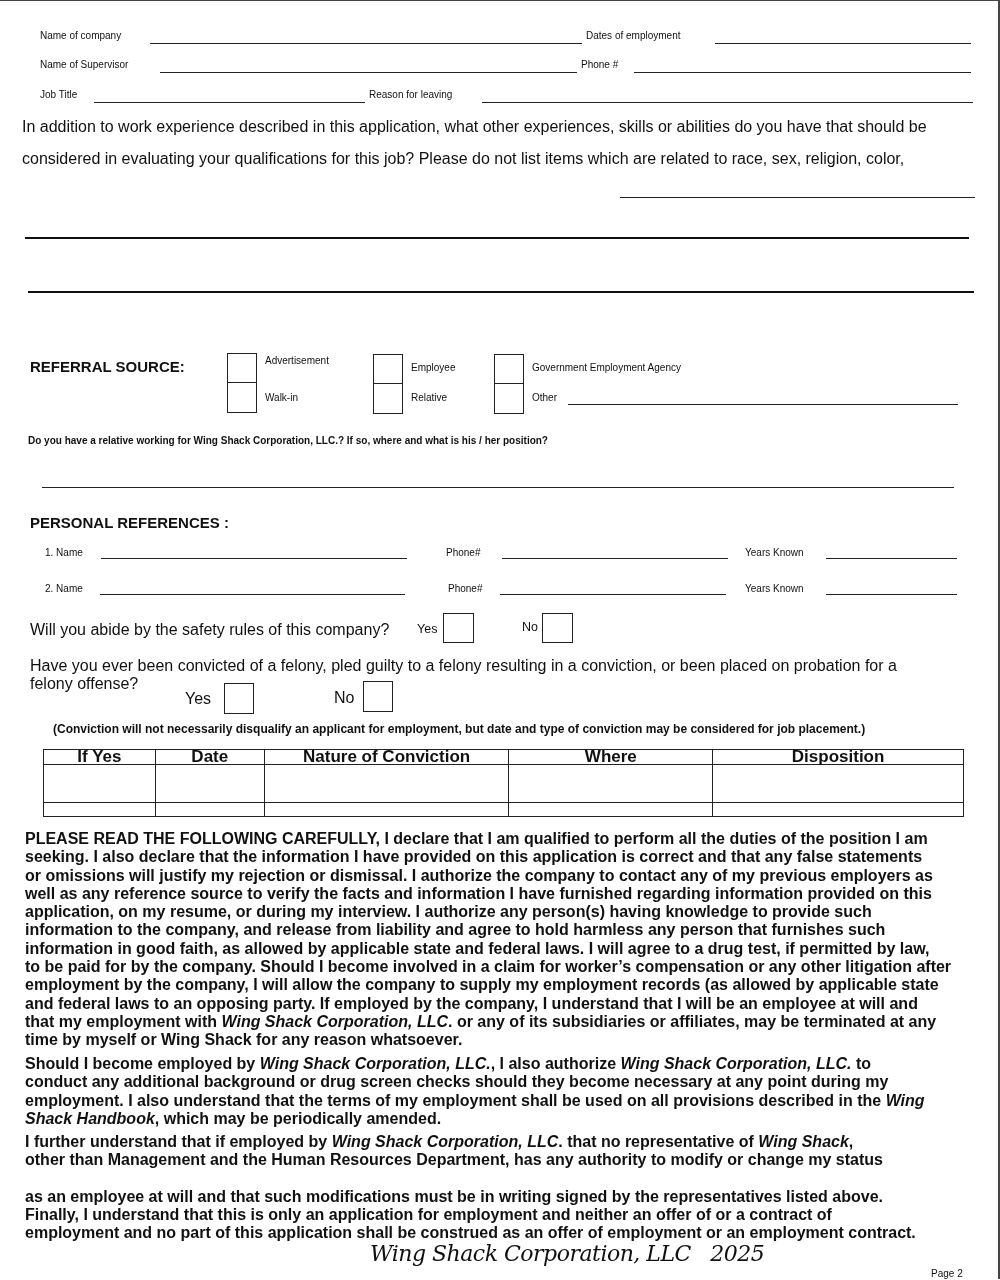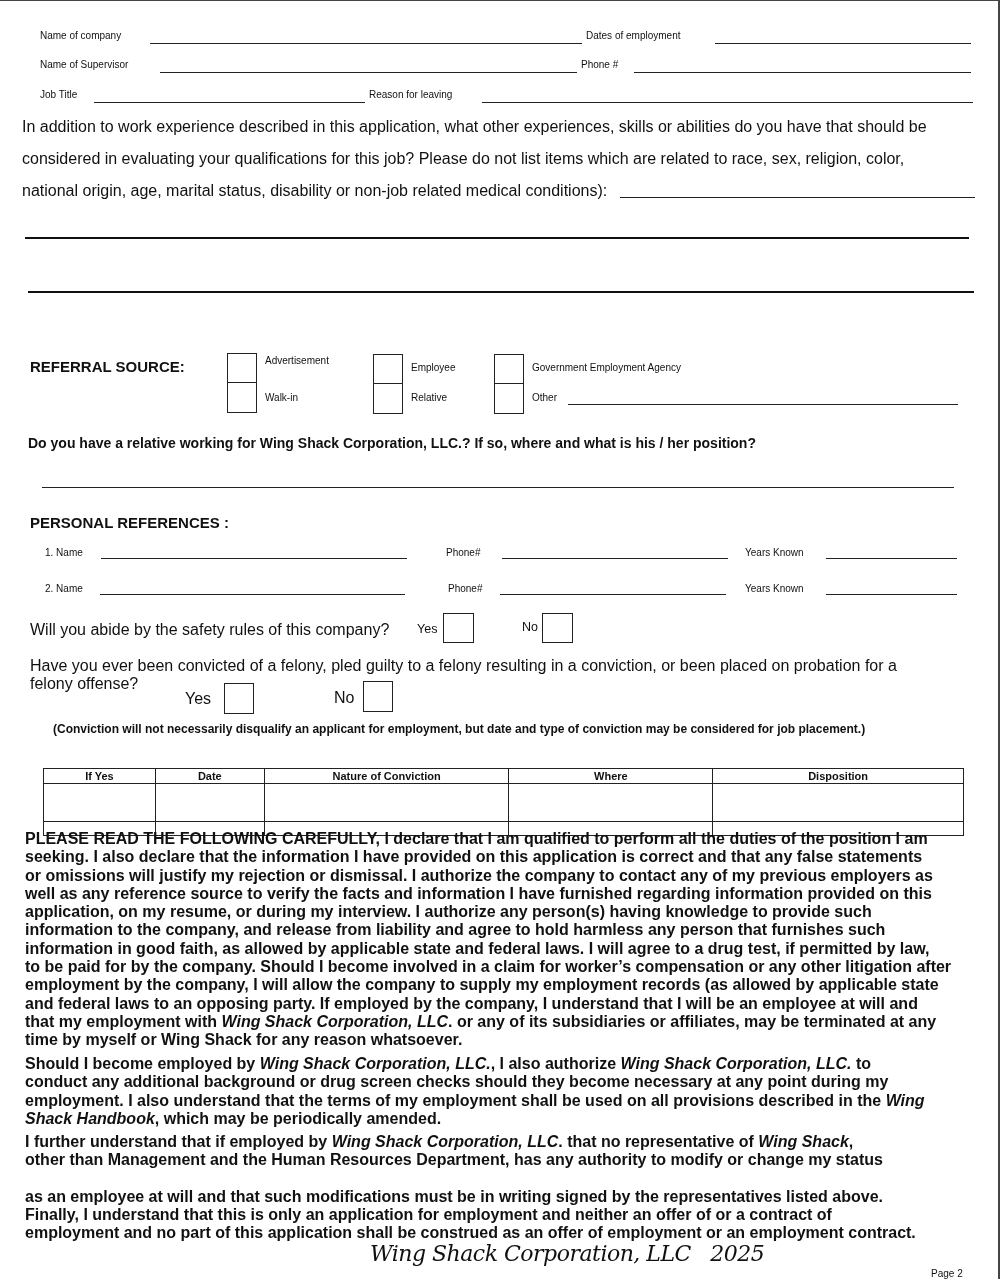--- a/index.html
+++ b/index.html
@@ -8,22 +8,22 @@
   .page { position: absolute; left: 0; top: 0; width: 998px; height: 1278px;
           border-top: 1px solid #444; border-right: 2px solid #444; }
   .abs { position: absolute; white-space: nowrap; }
   .lbl { font-size: 10px; }
   .line { position: absolute; border-bottom: 1px solid #222; height: 0; }
   .thick { border-bottom: 2px solid #111; }
   .q { font-size: 16px; }
   .h { font-size: 15px; font-weight: bold; }
   .cb { position: absolute; border: 1.5px solid #222; background: #fff; box-sizing: border-box; }
   .note { font-size: 12px; font-weight: bold; }
-  table.conv { position: absolute; left: 43px; top: 767px; width: 921px; border-collapse: collapse;
-               font-size: 11px; }
+  table.conv { position: absolute; left: 43px; top: 748px; width: 921px; border-collapse: collapse;
+               font-size: 17px; }
   table.conv th, table.conv td { border: 1px solid #222; padding: 0; }
   table.conv th { font-weight: bold; height: 14px; line-height: 14px; text-align: center; }
   table.conv tr.r1 td { height: 37px; }
   table.conv tr.r2 td { height: 13px; }
   table.conv th:first-child, table.conv td:first-child { border-left: 1px solid #222; }
   .legal { position: absolute; left: 25px; width: 960px; font-size: 16px; font-weight: bold;
            line-height: 18.3px; }
   .legal .ln { display: block; white-space: nowrap; }
   .legal i { font-style: italic; }
   .sig { position: absolute; left: 370px; top: 1240px; font-family: "DejaVu Serif", serif;
@@ -45,21 +45,20 @@
   <span class="abs lbl" style="left:581px;top:58px;">Phone #</span>
   <div class="line" style="left:634px;top:71px;width:337px;"></div>
 
   <span class="abs lbl" style="left:40px;top:88px;">Job Title</span>
   <div class="line" style="left:94px;top:101px;width:271px;"></div>
   <span class="abs lbl" style="left:369px;top:88px;">Reason for leaving</span>
   <div class="line" style="left:482px;top:101px;width:491px;"></div>
 
   <span class="abs q" style="left:22px;top:117px;">In addition to work experience described in this application, what other experiences, skills or abilities do you have that should be</span>
   <span class="abs q" style="left:22px;top:149px;">considered in evaluating your qualifications for this job? Please do not list items which are related to race, sex, religion, color,</span>
-  <span class="abs q" style="left:22px;top:181px;">national origin, age, marital status, disability or non-job related medical conditions):</span>
   <div class="line" style="left:620px;top:196px;width:355px;"></div>
   <div class="line thick" style="left:25px;top:236px;width:944px;"></div>
   <div class="line thick" style="left:28px;top:290px;width:946px;"></div>
 
   <span class="abs h" style="left:30px;top:357px;">REFERRAL SOURCE:</span>
 
   <div class="cb" style="left:227px;top:352px;width:30px;height:31px;"></div>
   <div class="cb" style="left:227px;top:381px;width:30px;height:31px;"></div>
   <span class="abs lbl" style="left:265px;top:354px;">Advertisement</span>
   <span class="abs lbl" style="left:265px;top:391px;">Walk-in</span>
@@ -68,21 +67,21 @@
   <div class="cb" style="left:373px;top:382px;width:30px;height:31px;"></div>
   <span class="abs lbl" style="left:411px;top:361px;">Employee</span>
   <span class="abs lbl" style="left:411px;top:391px;">Relative</span>
 
   <div class="cb" style="left:494px;top:353px;width:30px;height:31px;"></div>
   <div class="cb" style="left:494px;top:382px;width:30px;height:31px;"></div>
   <span class="abs lbl" style="left:532px;top:361px;">Government Employment Agency</span>
   <span class="abs lbl" style="left:532px;top:391px;">Other</span>
   <div class="line" style="left:568px;top:403px;width:390px;"></div>
 
-  <span class="abs" style="left:28px;top:434px;font-size:14px;font-weight:bold;">Do you have a relative working for Wing Shack Corporation, LLC.? If so, where and what is his / her position?</span>
+  <span class="abs" style="left:28px;top:434px;font-size:10px;font-weight:bold;">Do you have a relative working for Wing Shack Corporation, LLC.? If so, where and what is his / her position?</span>
   <div class="line" style="left:42px;top:486px;width:912px;"></div>
 
   <span class="abs h" style="left:30px;top:513px;">PERSONAL REFERENCES :</span>
 
   <span class="abs lbl" style="left:45px;top:546px;">1. Name</span>
   <div class="line" style="left:101px;top:557px;width:306px;"></div>
   <span class="abs lbl" style="left:446px;top:546px;">Phone#</span>
   <div class="line" style="left:502px;top:557px;width:226px;"></div>
   <span class="abs lbl" style="left:745px;top:546px;">Years Known</span>
   <div class="line" style="left:826px;top:557px;width:131px;"></div>

